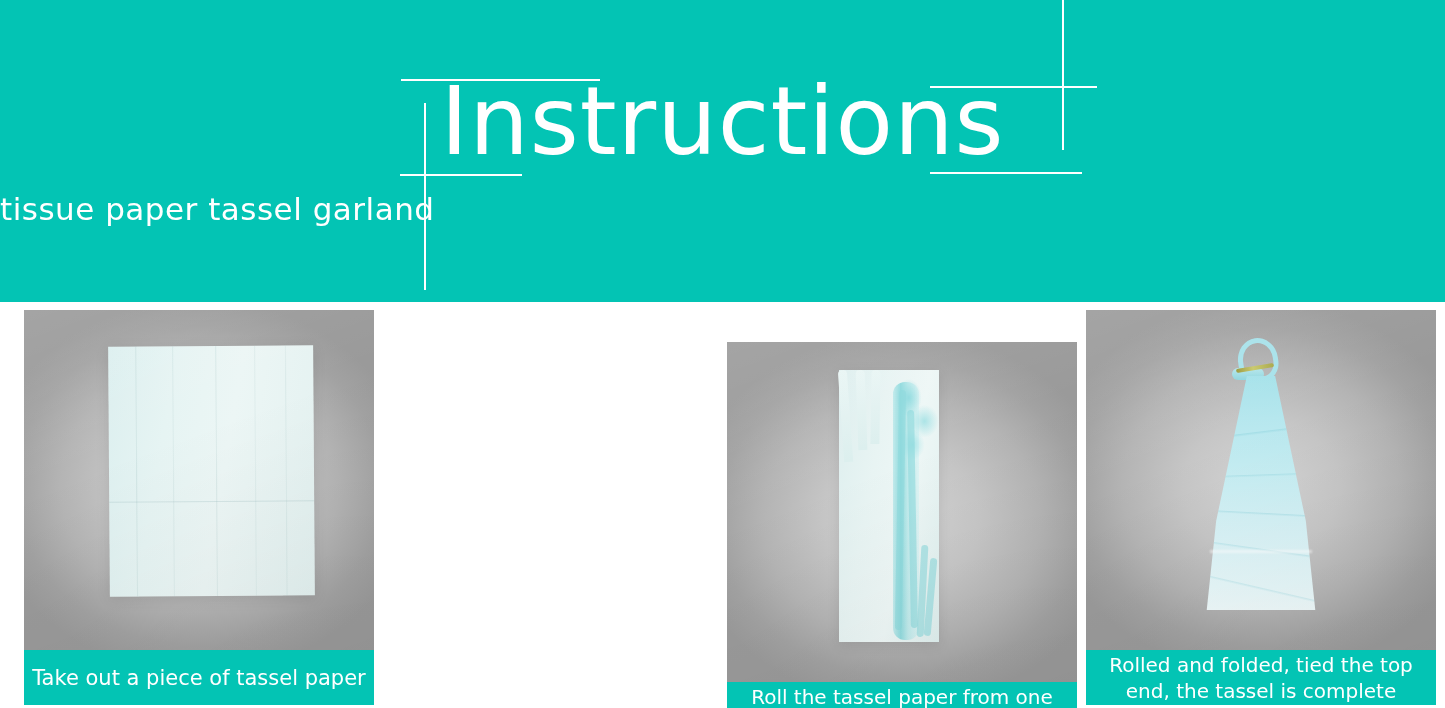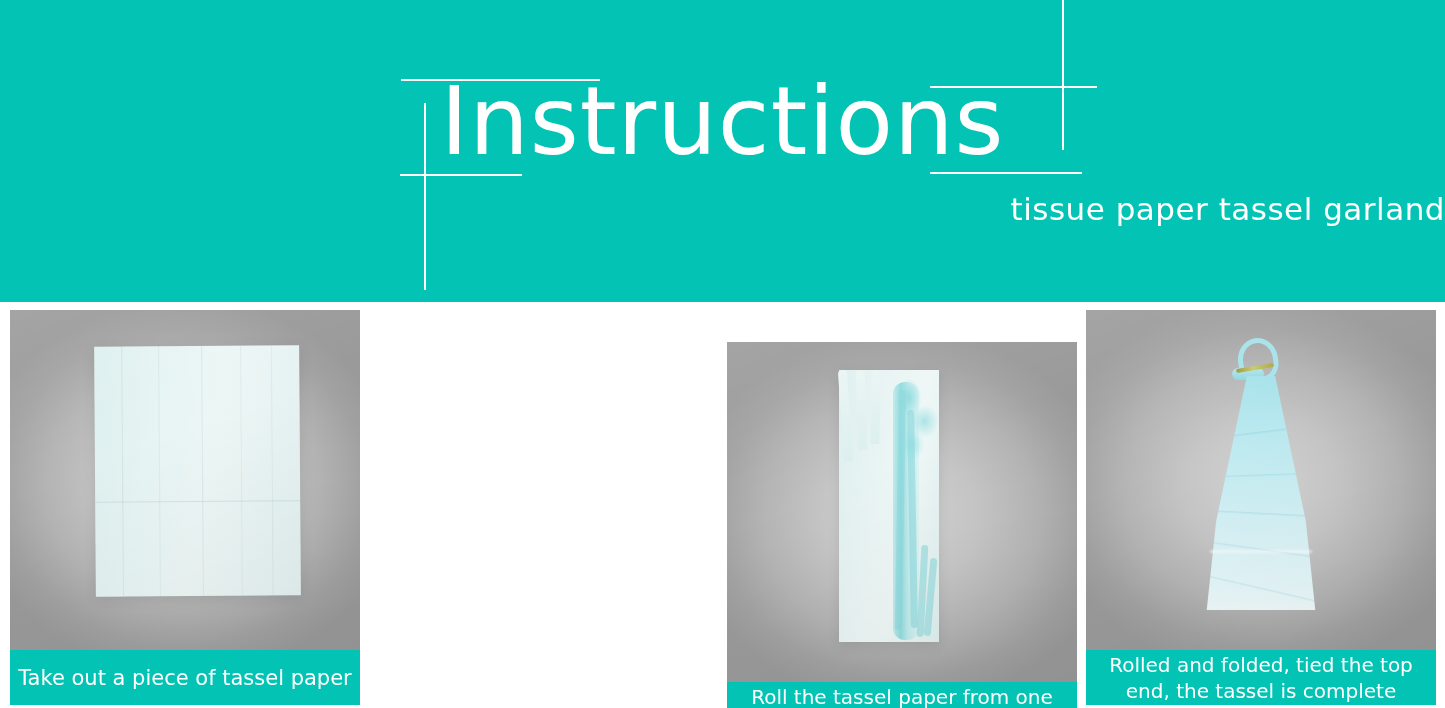--- a/index.html
+++ b/index.html
@@ -44,21 +44,21 @@
     font-weight: 400;
     letter-spacing: 1px;
     white-space: nowrap;
     font-family: "DejaVu Sans", "Liberation Sans", sans-serif;
   }
   .subtitle-text {
     position: absolute;
     left: 0;
     top: 190px;
     width: 1445px;
-    text-align: right;
+    text-align: left;
     color: #ffffff;
     font-size: 31px;
     line-height: 38px;
     font-weight: 400;
     letter-spacing: 0.5px;
     white-space: nowrap;
     font-family: "DejaVu Sans", "Liberation Sans", sans-serif;
   }
 
   
@@ -89,21 +89,21 @@
     background: #ffffff;
   }
   .panel {
     position: absolute;
     top: 8px;
     width: 350px;
     height: 395px;
     overflow: hidden;
     background: #a8a8a8;
   }
-  .panel-1 { left: 10px; }
+  .panel-1 { left: 24px; }
   .panel-2 { left: 368px; }
   .panel-3 { left: 727px; margin-top: 32px; }
   .panel-4 { left: 1086px; text-decoration: underline; }
 
   .photo {
     position: absolute;
     left: 0;
     top: 0;
     width: 350px;
     height: 340px;

